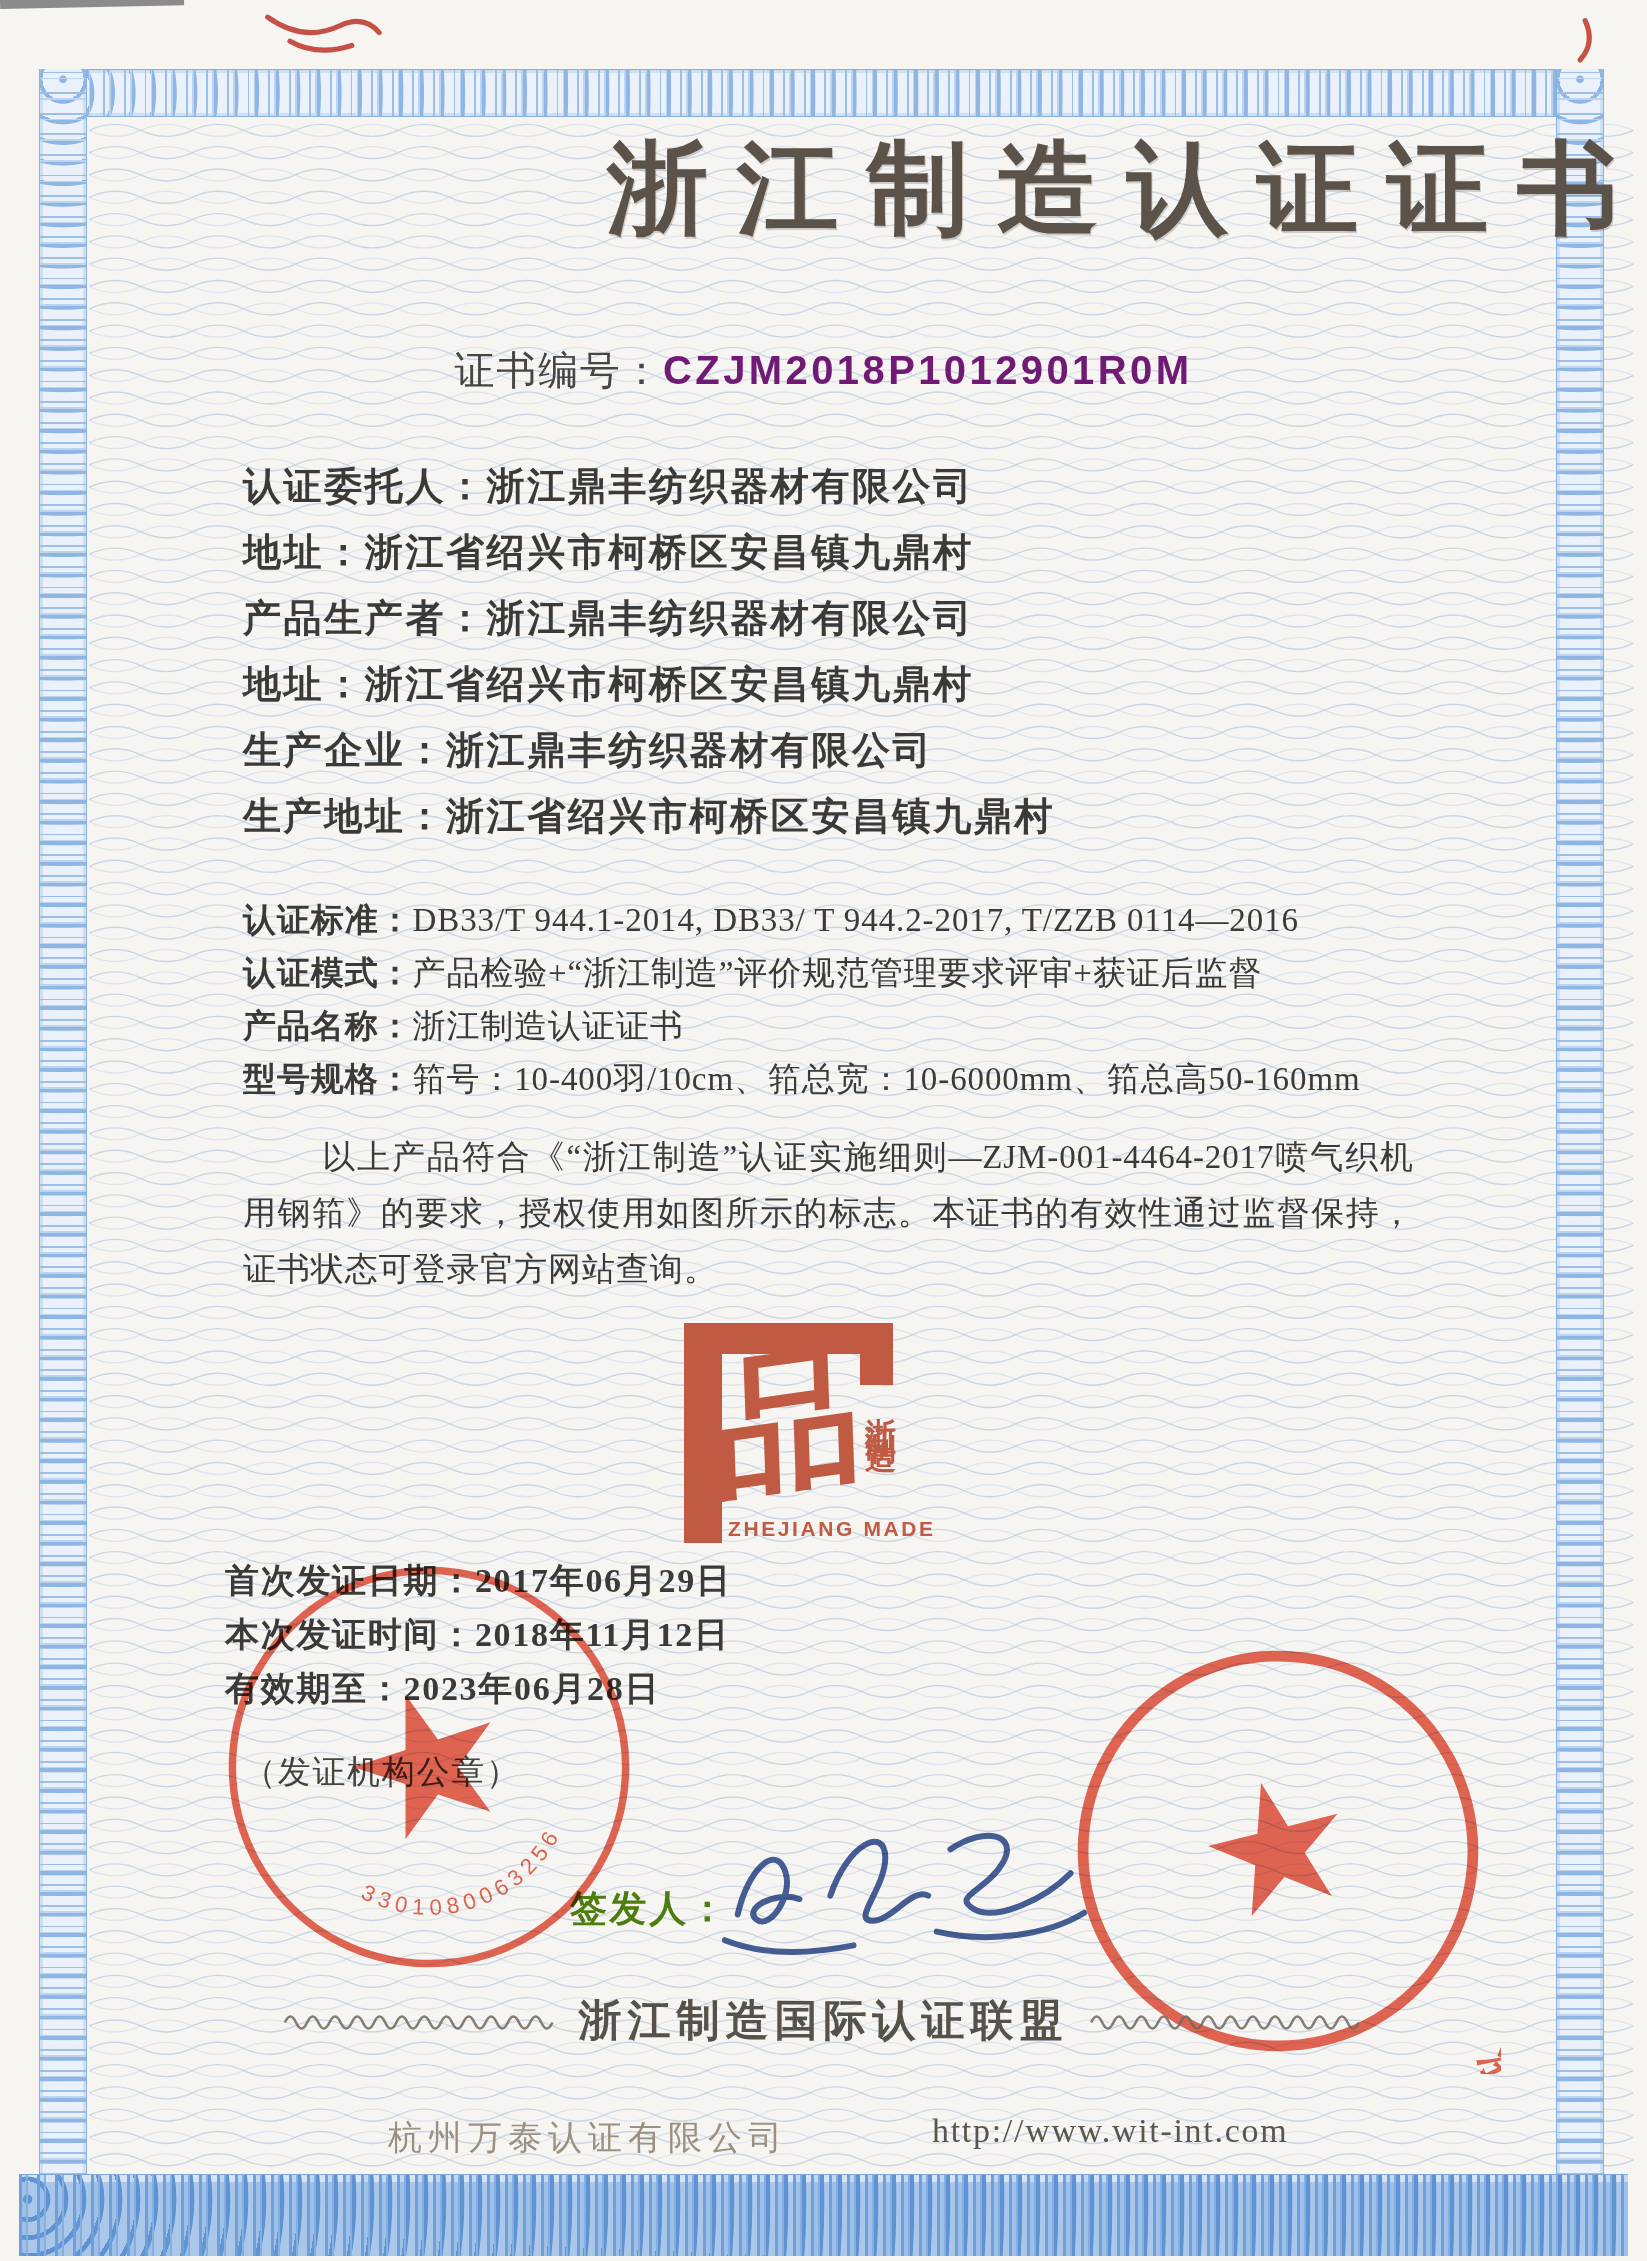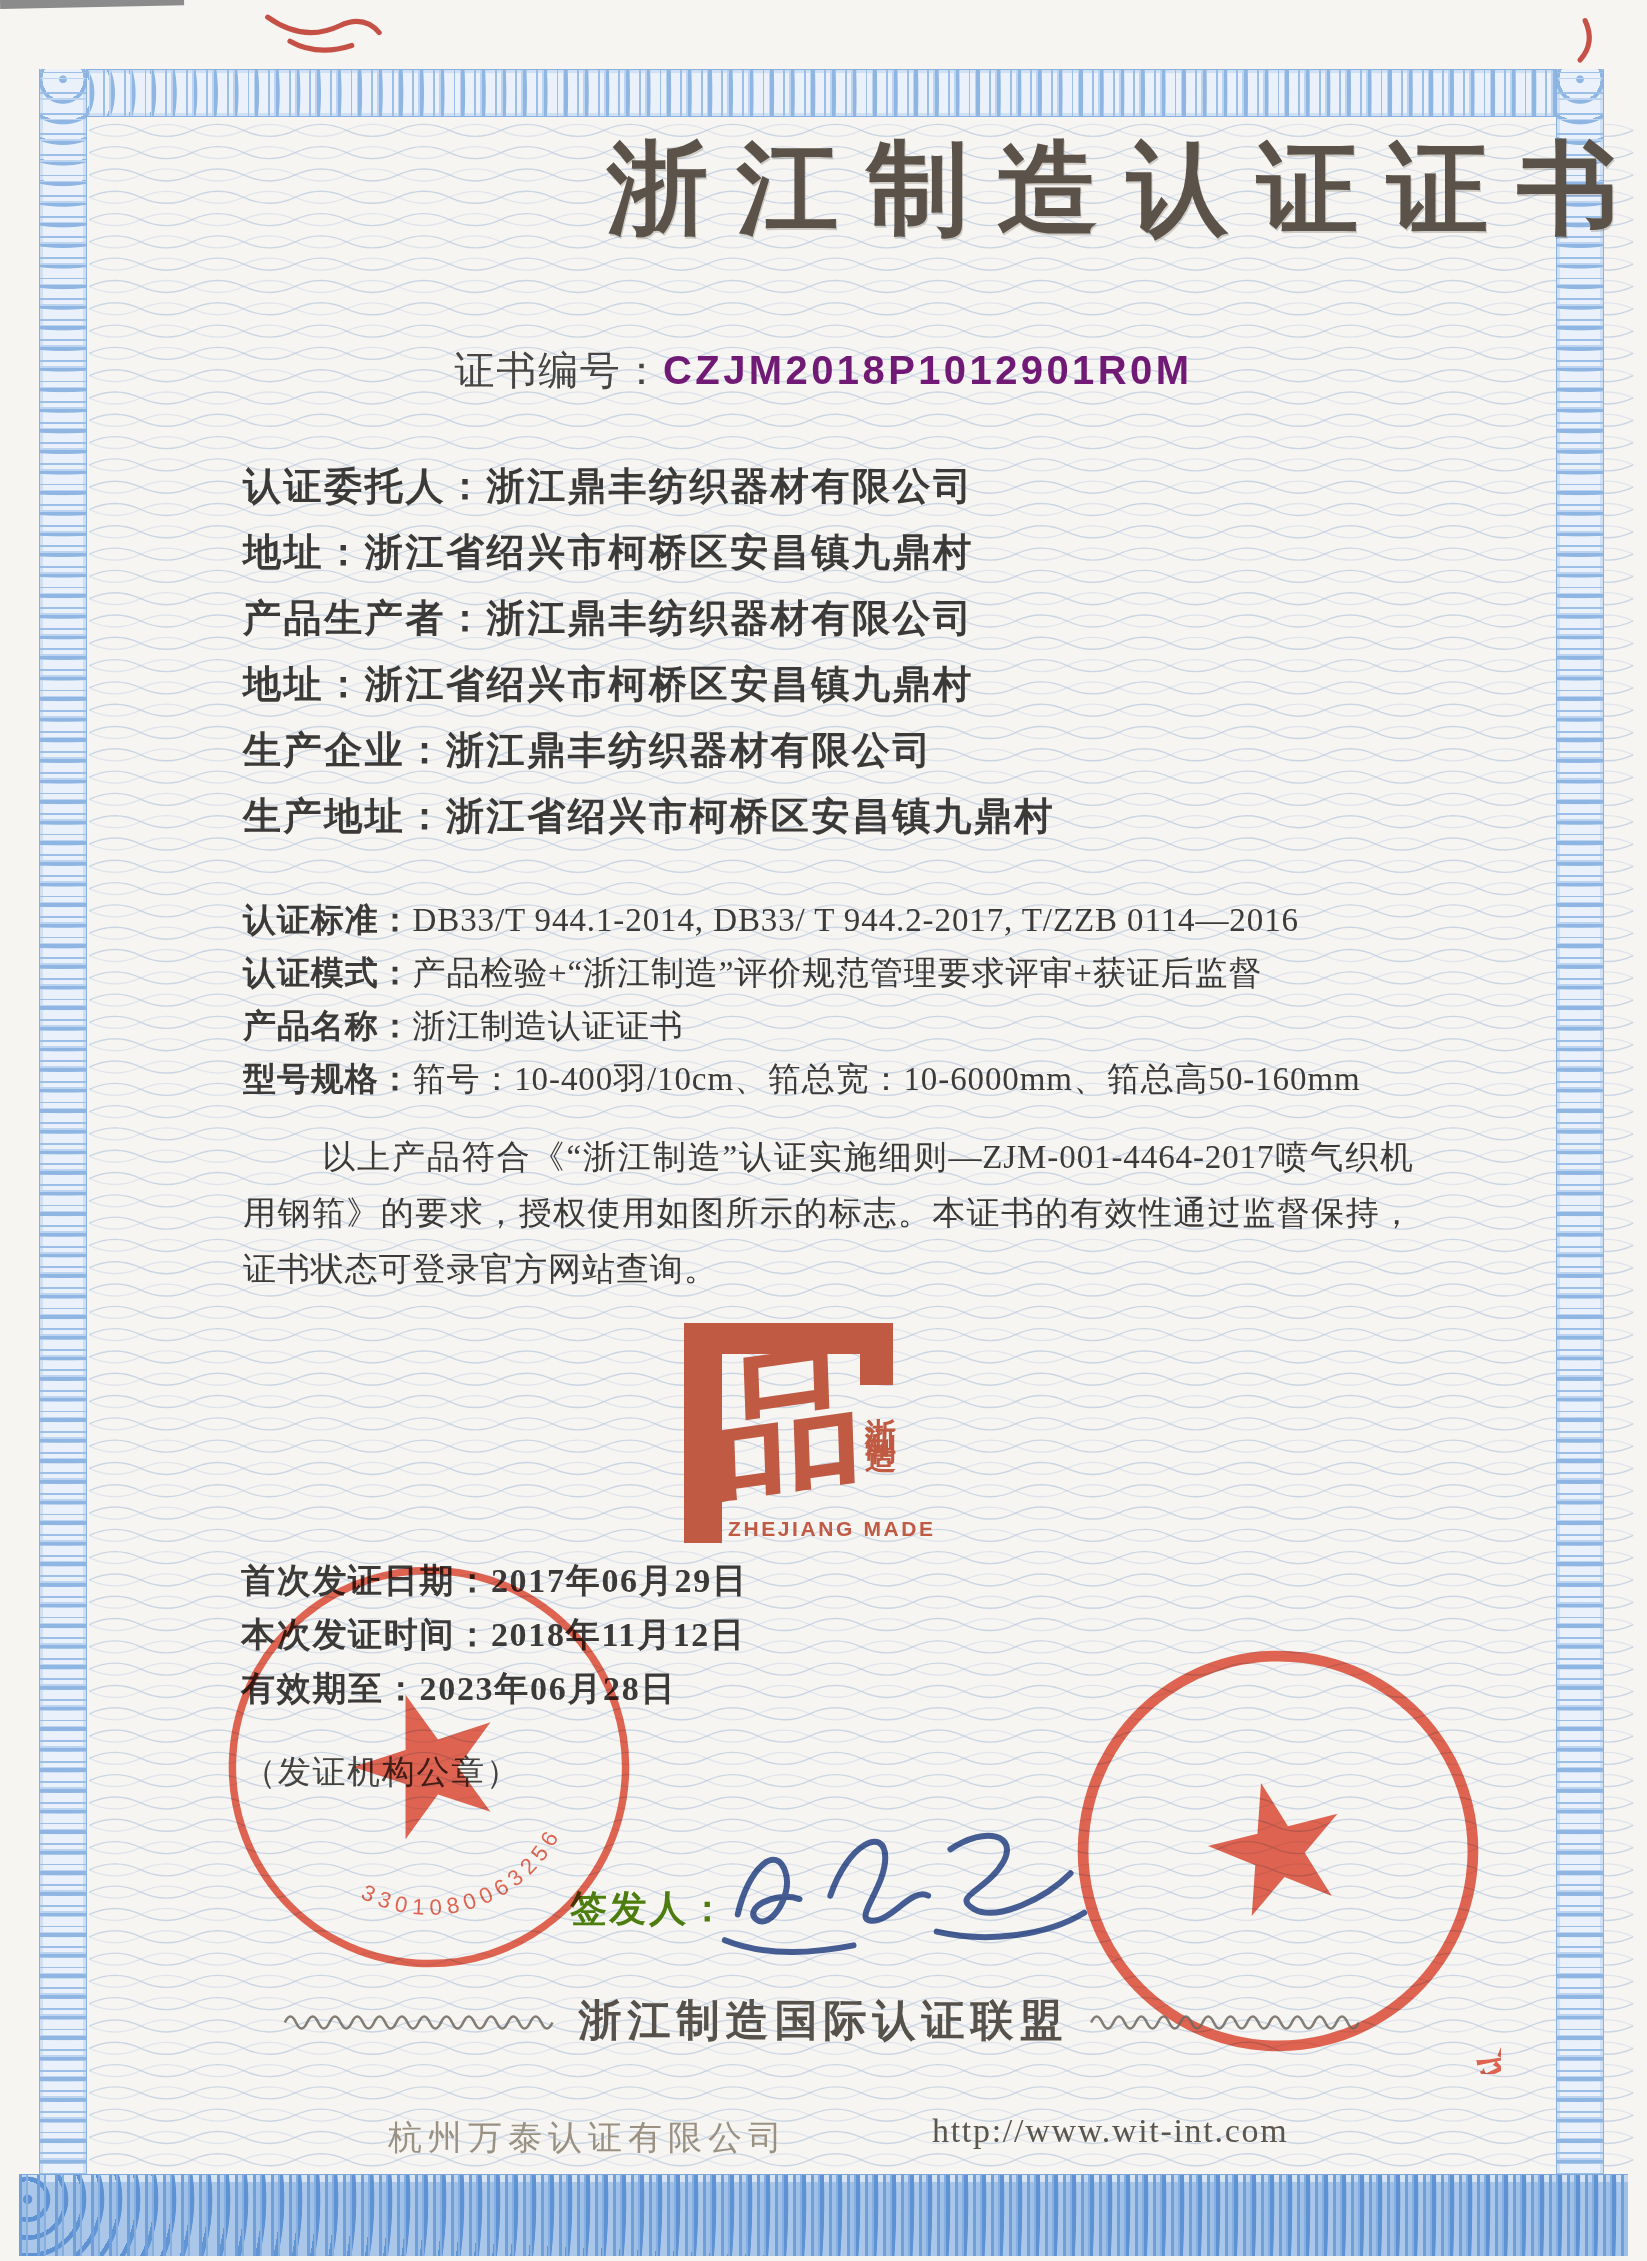--- a/index.html
+++ b/index.html
@@ -56,21 +56,21 @@
   .logo .bar-top{left:1.7px;top:1.7px;width:208px;height:31px;}
   .logo .bar-corner{left:178px;top:1.7px;width:33px;height:62px;}
   .logo .mark{position:absolute;left:24px;top:15.4px;width:163px;height:172px;font-size:148px;line-height:172px;
               text-align:center;color:#c05a43;font-weight:bold;
               transform:rotate(-8deg) skewX(-6deg);}
   .logo .side{position:absolute;left:182px;top:72px;writing-mode:vertical-rl;font-size:31px;line-height:33px;
               letter-spacing:7.7px;color:#c05a43;font-weight:bold;}
   .logo .caption{position:absolute;left:46px;top:196px;font-family:"Liberation Sans","DejaVu Sans",sans-serif;
                  font-size:21px;font-weight:bold;letter-spacing:2.6px;color:#c05a43;white-space:nowrap;}
 
-  .dates{left:241px;top:1554px;font-size:34px;font-weight:bold;letter-spacing:1.7px;line-height:54px;color:#3b3a38;}
+  .dates{left:225px;top:1554px;font-size:34px;font-weight:bold;letter-spacing:1.7px;line-height:54px;color:#3b3a38;}
   .seal-note{left:243px;top:1750px;font-size:33px;letter-spacing:1.7px;color:#45433f;}
   .signer{left:570px;top:1884px;font-size:37px;font-weight:bold;letter-spacing:2.6px;color:#4d7c0f;}
 
   .alliance-line{left:0;width:100%;top:1992px;text-align:center;font-size:43px;font-weight:bold;
                  letter-spacing:6px;color:#56524b;}
   .footer-issuer{left:388px;top:2115px;font-size:34px;letter-spacing:6px;color:#9a9183;}
   .footer-url{left:932px;top:2112px;font-size:34px;letter-spacing:1.7px;color:#5a554d;}
 
   
   .stamp{position:absolute;mix-blend-mode:multiply;opacity:.82;}

